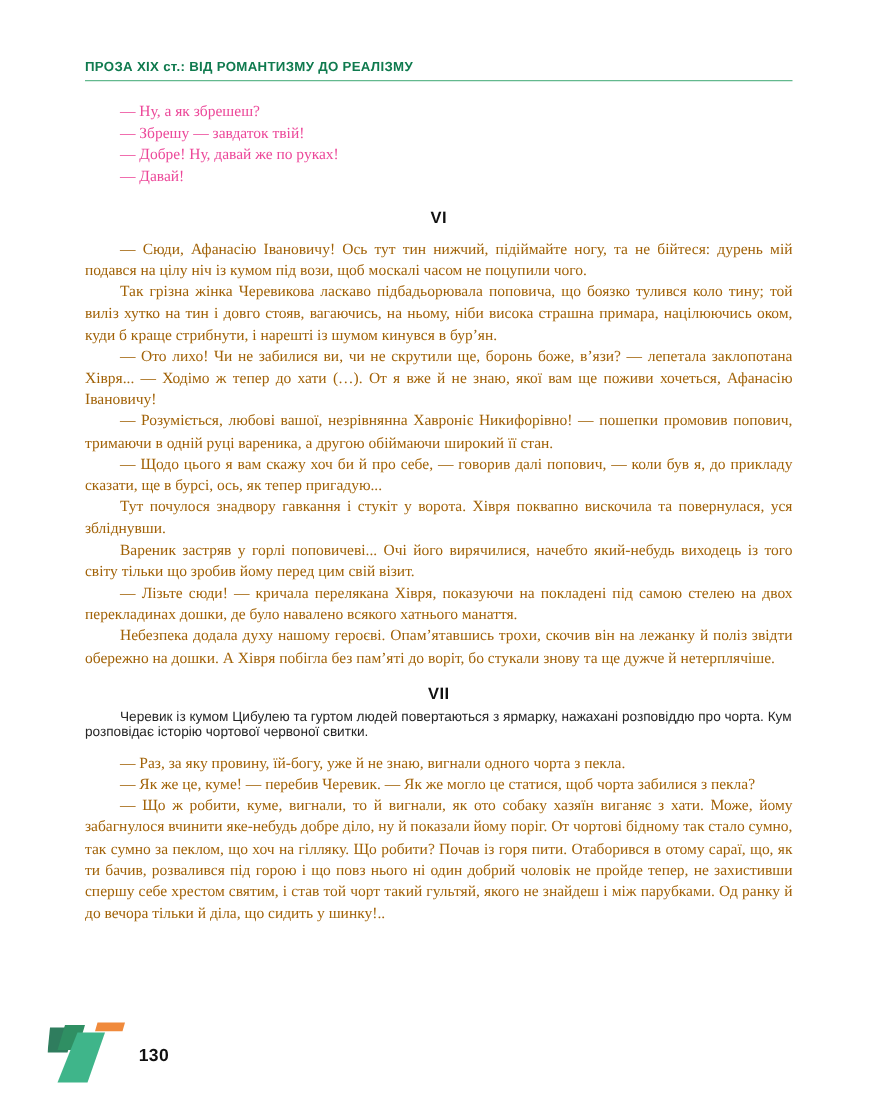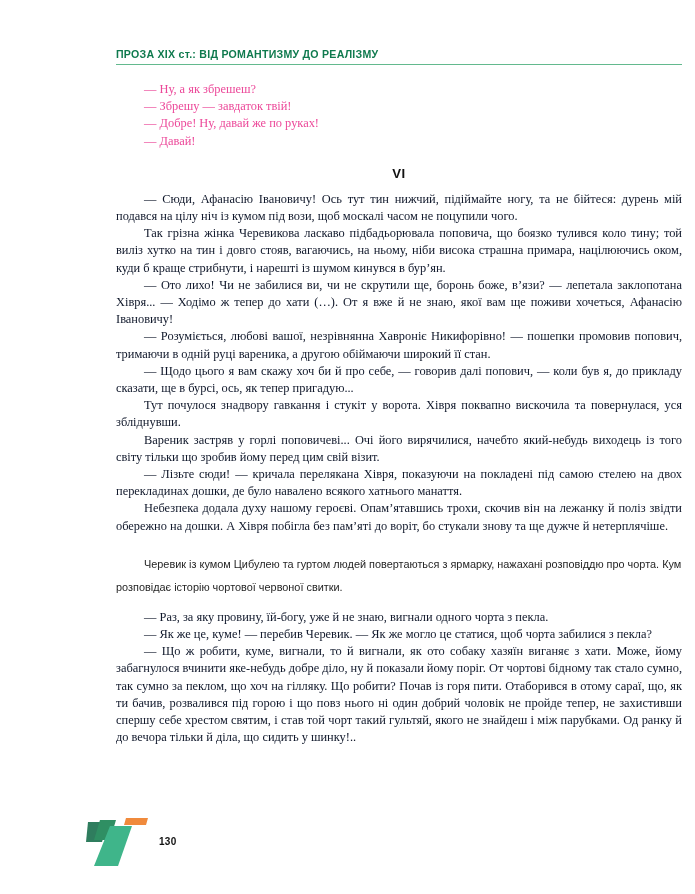--- a/index.html
+++ b/index.html
@@ -12,21 +12,20 @@
     background: #ffffff;
     font-family: "Liberation Serif", serif;
     color: #1a1a1a;
     overflow: hidden;
     position: relative;
   }
 
   .page {
     position: absolute;
     inset: 0;
-    margin-left: 48px;
   }
 
   
   .running-header {
     position: absolute;
     left: 68px;
     top: 48px;
     width: 566px;
   }
   .running-header-title {
@@ -53,21 +52,21 @@
     width: 566px;
   }
 
   p.body-text {
     margin: 0;
     font-family: "Liberation Serif", serif;
     font-size: 12.4px;
     line-height: 17.2px;
     text-align: justify;
     text-indent: 28px;
-    color: #0f172a;
+    color: #a16207;
     hyphens: manual;
   }
 
   
   .dialogue-block {
     margin: 0 0 0 0;
   }
   .dialogue-line {
     font-family: "Liberation Serif", serif;
     font-size: 12.4px;
@@ -86,21 +85,21 @@
     text-align: center;
     color: #111111;
     letter-spacing: 0.4px;
   }
 
   
   p.summary-text {
     margin: 0;
     font-family: "Liberation Sans", sans-serif;
     font-size: 10.9px;
-    line-height: 23px;
+    line-height: 12px;
     text-align: left;
     text-indent: 28px;
     color: #262626;
   }
 
   .gap-6  { height: 6px; }
   .gap-10 { height: 10px; }
   .gap-12 { height: 12px; }
   .gap-16 { height: 16px; }
 
@@ -118,21 +117,21 @@
     top: 0;
     width: 68px;
     height: 58px;
   }
   .folio {
     position: absolute;
     left: 73px;
     top: 20px;
     font-family: "Liberation Sans", sans-serif;
     font-weight: bold;
-    font-size: 10px;
+    font-size: 14px;
     color: #111111;
     letter-spacing: 0.3px;
   }
 </style>
 </head>
 <body>
 
 <div class="page">
 
   <div class="running-header">
@@ -159,20 +158,21 @@
     <p class="body-text">— Ото лихо! Чи не забилися ви, чи не скрутили ще, боронь боже, в’язи? — лепетала заклопотана Хівря... — Ходімо ж тепер до хати (…). От я вже й не знаю, якої вам ще поживи хочеться, Афанасію Івановичу!</p>
     <p class="body-text">— Розуміється, любові вашої, незрівнянна Хавроніє Никифорівно! — пошепки промовив попович, тримаючи в одній руці вареника, а другою обіймаючи широкий її стан.</p>
     <p class="body-text">— Щодо цього я вам скажу хоч би й про себе, — говорив далі попович, — коли був я, до прикладу сказати, ще в бурсі, ось, як тепер пригадую...</p>
     <p class="body-text">Тут почулося знадвору гавкання і стукіт у ворота. Хівря поквапно вискочила та повернулася, уся збліднувши.</p>
     <p class="body-text">Вареник застряв у горлі поповичеві... Очі його вирячилися, начебто який-небудь виходець із того світу тільки що зробив йому перед цим свій візит.</p>
     <p class="body-text">— Лізьте сюди! — кричала перелякана Хівря, показуючи на покладені під самою стелею на двох перекладинах дошки, де було навалено всякого хатнього манаття.</p>
     <p class="body-text">Небезпека додала духу нашому героєві. Опам’ятавшись трохи, скочив він на лежанку й поліз звідти обережно на дошки. А Хівря побігла без пам’яті до воріт, бо стукали знову та ще дужче й нетерплячіше.</p>
 
     <div class="gap-12"></div>
 
+    <div class="section-numeral">VII</div>
     <div class="gap-6"></div>
 
     <p class="summary-text">Черевик із кумом Цибулею та гуртом людей повертаються з ярмарку, нажахані розповіддю про чорта. Кум розповідає історію чортової червоної свитки.</p>
 
     <div class="gap-10"></div>
 
     <p class="body-text">— Раз, за яку провину, їй-богу, уже й не знаю, вигнали одного чорта з пекла.</p>
     <p class="body-text">— Як же це, куме! — перебив Черевик. — Як же могло це статися, щоб чорта забилися з пекла?</p>
     <p class="body-text">— Що ж робити, куме, вигнали, то й вигнали, як ото собаку хазяїн виганяє з хати. Може, йому забагнулося вчинити яке-небудь добре діло, ну й показали йому поріг. От чортові бідному так стало сумно, так сумно за пеклом, що хоч на гілляку. Що робити? Почав із горя пити. Отаборився в отому сараї, що, як ти бачив, розвалився під горою  і що повз нього ні один добрий чоловік не пройде тепер, не захистивши спершу себе хрестом святим, і став той чорт такий гультяй, якого не знайдеш і між парубками. Од ранку й до вечора тільки й діла, що сидить у шинку!..</p>
 

